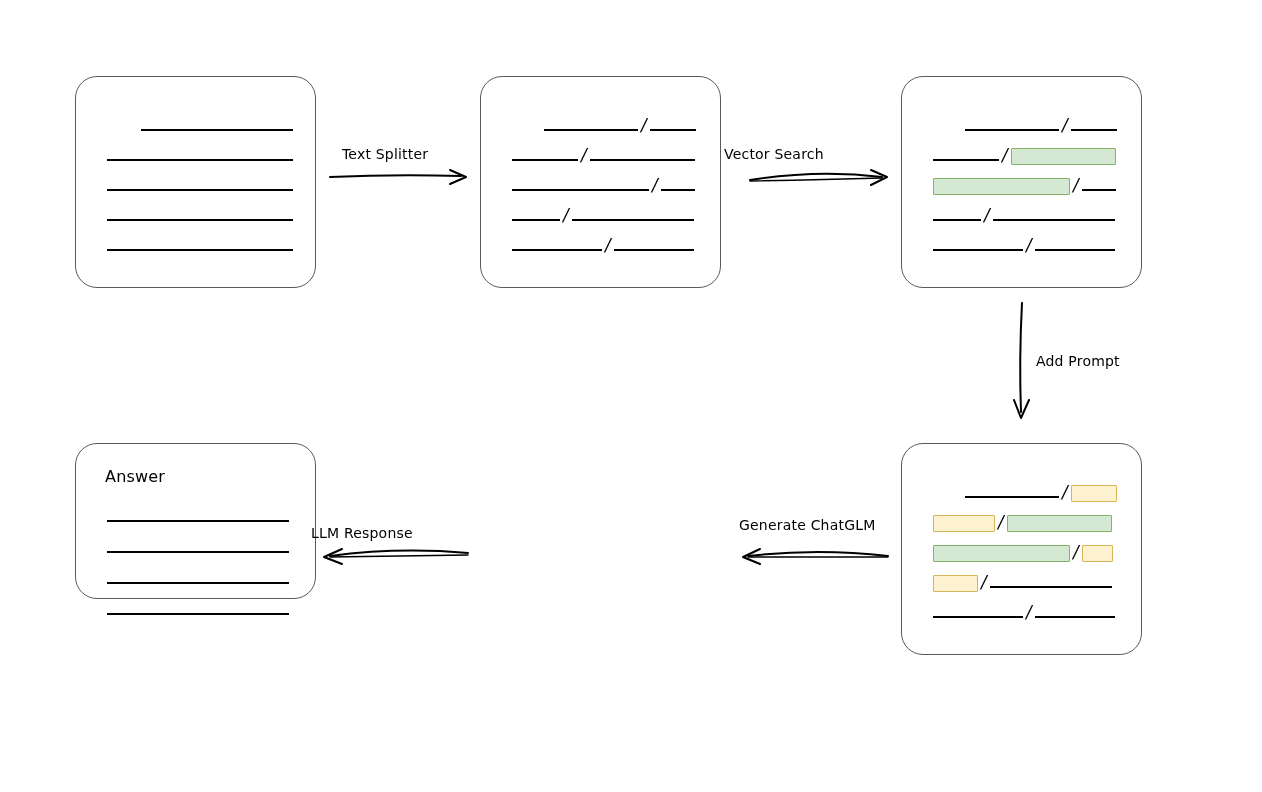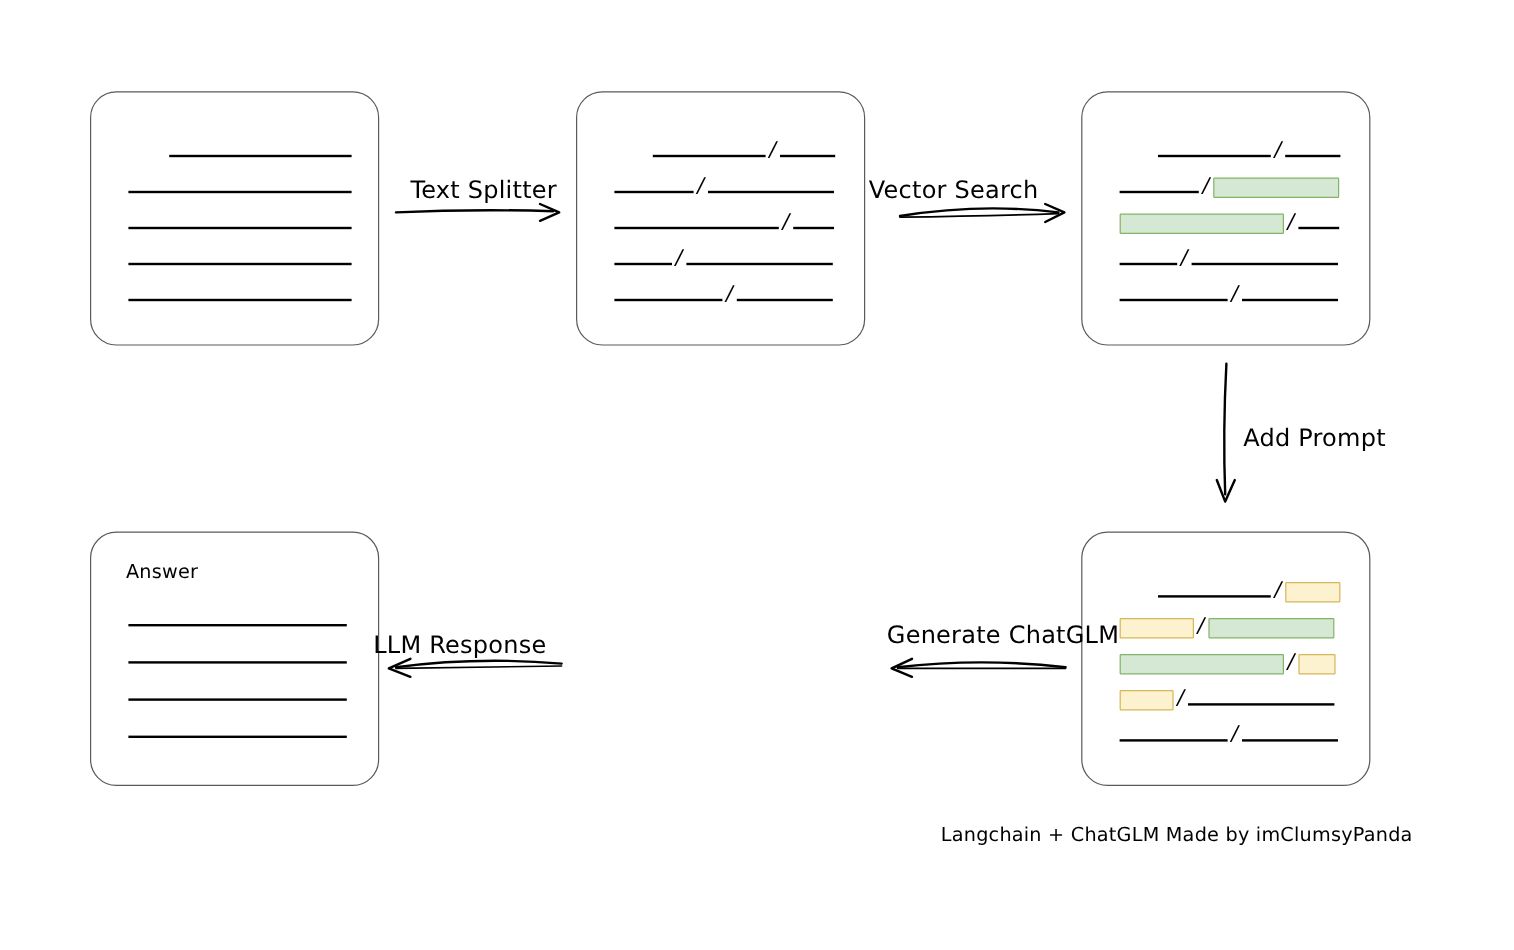--- a/index.html
+++ b/index.html
@@ -101,21 +101,21 @@
     border-radius: 1px;
   }
   .bar.green  { background: #d5e8d4; border: 1.5px solid #82b366; }
   .bar.yellow { background: #fdf2d0; border: 1.5px solid #d6b656; }
   .bar.red    { background: #f8cecc; border: 1.5px solid #b85450; }
 
   
   .edge-label {
     position: absolute;
     font-family: "DejaVu Sans", sans-serif;
-    font-size: 20px;
+    font-size: 14px;
     color: #000;
     white-space: nowrap;
     letter-spacing: 0.2px;
   }
 
   
   .credit {
     position: absolute;
     font-family: "DejaVu Sans", sans-serif;
     font-size: 16px;
@@ -273,21 +273,21 @@
         </div>
         <div class="tline" style="top: 162px; padding-left: 31px;">
           <span class="seg" style="width: 90px;"></span>
           <span class="slash">/</span>
           <span class="seg" style="width: 80px;"></span>
         </div>
       </div>
   </div>
 
 
-  <div class="card" style="left:75px; top:443px; width:241px; height:212px;">
+  <div class="card" style="left:75px; top:443px; width:241px; height:156px;">
     <div class="card-heading" style="left:29px; top:23px;">Answer</div>
     <div class="card-body">
         <div class="tline" style="top: 66px; padding-left: 31px;">
           <span class="seg" style="width: 182px;"></span>
         </div>
         <div class="tline" style="top: 97px; padding-left: 31px;">
           <span class="seg" style="width: 182px;"></span>
         </div>
         <div class="tline" style="top: 128px; padding-left: 31px;">
           <span class="seg" style="width: 182px;"></span>
@@ -301,15 +301,14 @@
   <div class="edge-label" style="left:342px; top:146px;">Text Splitter</div>
 
   <div class="edge-label" style="left:724px; top:146px;">Vector Search</div>
 
   <div class="edge-label" style="left:1036px; top:353px;">Add Prompt</div>
 
   <div class="edge-label" style="left:739px; top:517px;">Generate ChatGLM</div>
 
   <div class="edge-label" style="left:311px; top:525px;">LLM Response</div>
 
-  <div class="credit" style="left:784px; top:686px;">Langchain + ChatGLM Made by imClumsyPanda</div>
 
 </div>
 
 </body></html>

